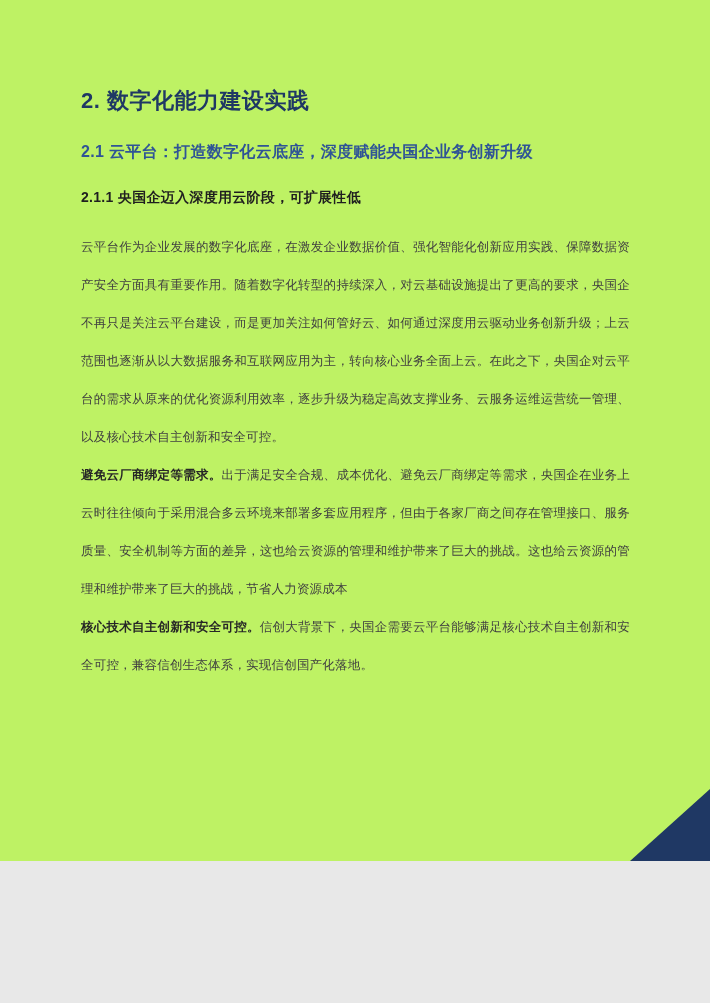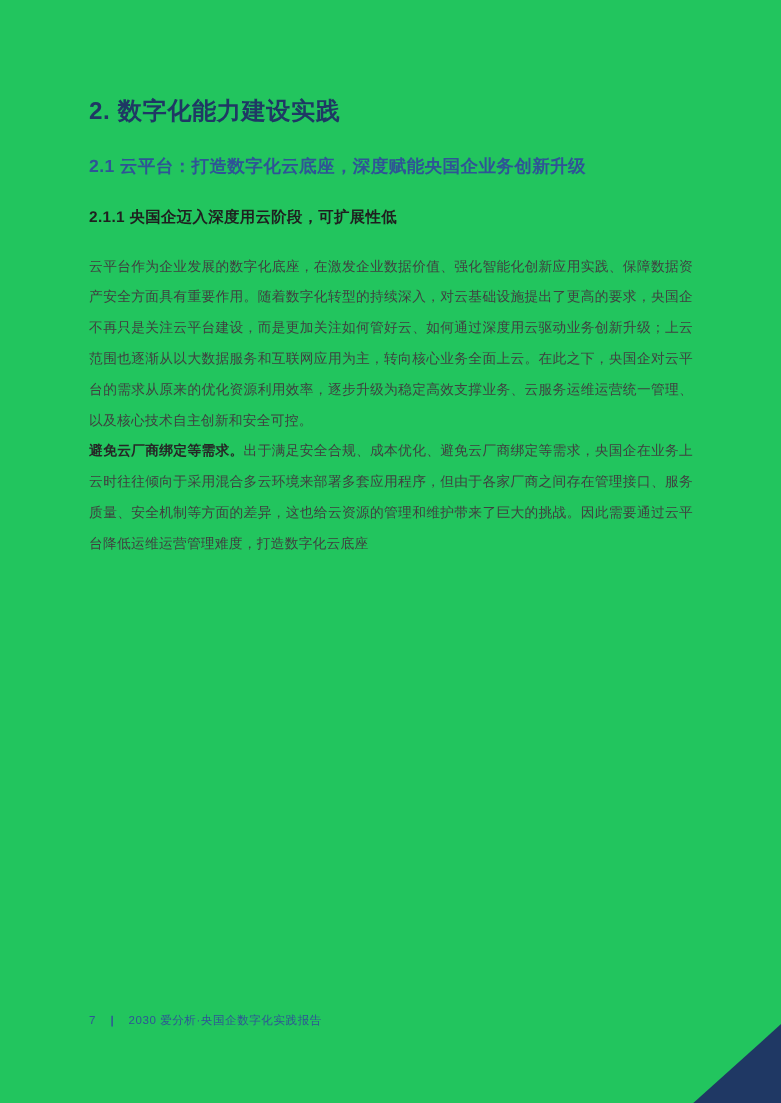--- a/index.html
+++ b/index.html
@@ -4,23 +4,23 @@
 <style>
   html, body {
     margin: 0;
     padding: 0;
     background: #e8e8e8;
     font-family: "Liberation Sans", sans-serif;
   }
   .page {
     position: relative;
     width: 710px;
-    height: 1003px;
+    height: 861px;
     margin: 0 auto;
-    background: #22c55e;
+    background: #bef264;
     overflow: hidden;
   }
   .content {
     position: absolute;
     top: 86px;
     left: 81px;
     width: 549px;
   }
   h1.doc-h1 {
     margin: 0 0 25px 0;
@@ -42,21 +42,21 @@
     margin: 0 0 21px 0;
     font-size: 14px;
     line-height: 20px;
     font-weight: 700;
     color: #1F1F1F;
     letter-spacing: 0.3px;
   }
   p.body-para {
     margin: 0;
     font-size: 12.5px;
-    line-height: 28px;
+    line-height: 38px;
     color: #404040;
     text-align: justify;
     letter-spacing: 0.2px;
   }
   p.body-para strong {
     font-weight: 700;
     color: #262626;
   }
   .footer {
     position: absolute;
@@ -90,22 +90,23 @@
 
 <div class="page">
   <div class="content">
     <h1 class="doc-h1">2. 数字化能力建设实践</h1>
     <h2 class="doc-h2">2.1 云平台：打造数字化云底座，深度赋能央国企业务创新升级</h2>
     <h3 class="doc-h3">2.1.1 央国企迈入深度用云阶段，可扩展性低</h3>
 
     <p class="body-para"><strong></strong><span>云平台作为企业发展的数字化底座，在激发企业数据价值、强化智能化创新应用实践、保障数据资产安全方面具有重要作用。随着数字化转型的持续深入，对云基础设施提出了更高的要求，央国企不再只是关注云平台建设，而是更加关注如何管好云、如何通过深度用云驱动业务创新升级；上云范围也逐渐从以大数据服务和互联网应用为主，转向核心业务全面上云。在此之下，央国企对云平台的需求从原来的优化资源利用效率，逐步升级为稳定高效支撑业务、云服务运维运营统一管理、以及核心技术自主创新和安全可控。</span></p>
 
 
-    <p class="body-para"><strong>避免云厂商绑定等需求。</strong><span>出于满足安全合规、成本优化、避免云厂商绑定等需求，央国企在业务上云时往往倾向于采用混合多云环境来部署多套应用程序，但由于各家厂商之间存在管理接口、服务质量、安全机制等方面的差异，这也给云资源的管理和维护带来了巨大的挑战。因此需要通过云平台降低运维运营管理难度，打造数字化云底座</span></p>
+    <p class="body-para"><strong>避免云厂商绑定等需求。</strong><span>出于满足安全合规、成本优化、避免云厂商绑定等需求，央国企在业务上云时往往倾向于采用混合多云环境来部署多套应用程序，但由于各家厂商之间存在管理接口、服务质量、安全机制等方面的差异，这也给云资源的管理和维护带来了巨大的挑战。这也给云资源的管理和维护带来了巨大的挑战，节省人力资源成本</span></p>
 
+    <p class="body-para"><strong>核心技术自主创新和安全可控。</strong><span>信创大背景下，央国企需要云平台能够满足核心技术自主创新和安全可控，兼容信创生态体系，实现信创国产化落地。</span></p>
   </div>
 
   <div class="footer">
     <span class="page-num">7</span>
     <span class="sep">|</span>
     <span class="report-title">2030 爱分析·央国企数字化实践报告</span>
   </div>
 
   <div class="corner-triangle"></div>
 </div>

